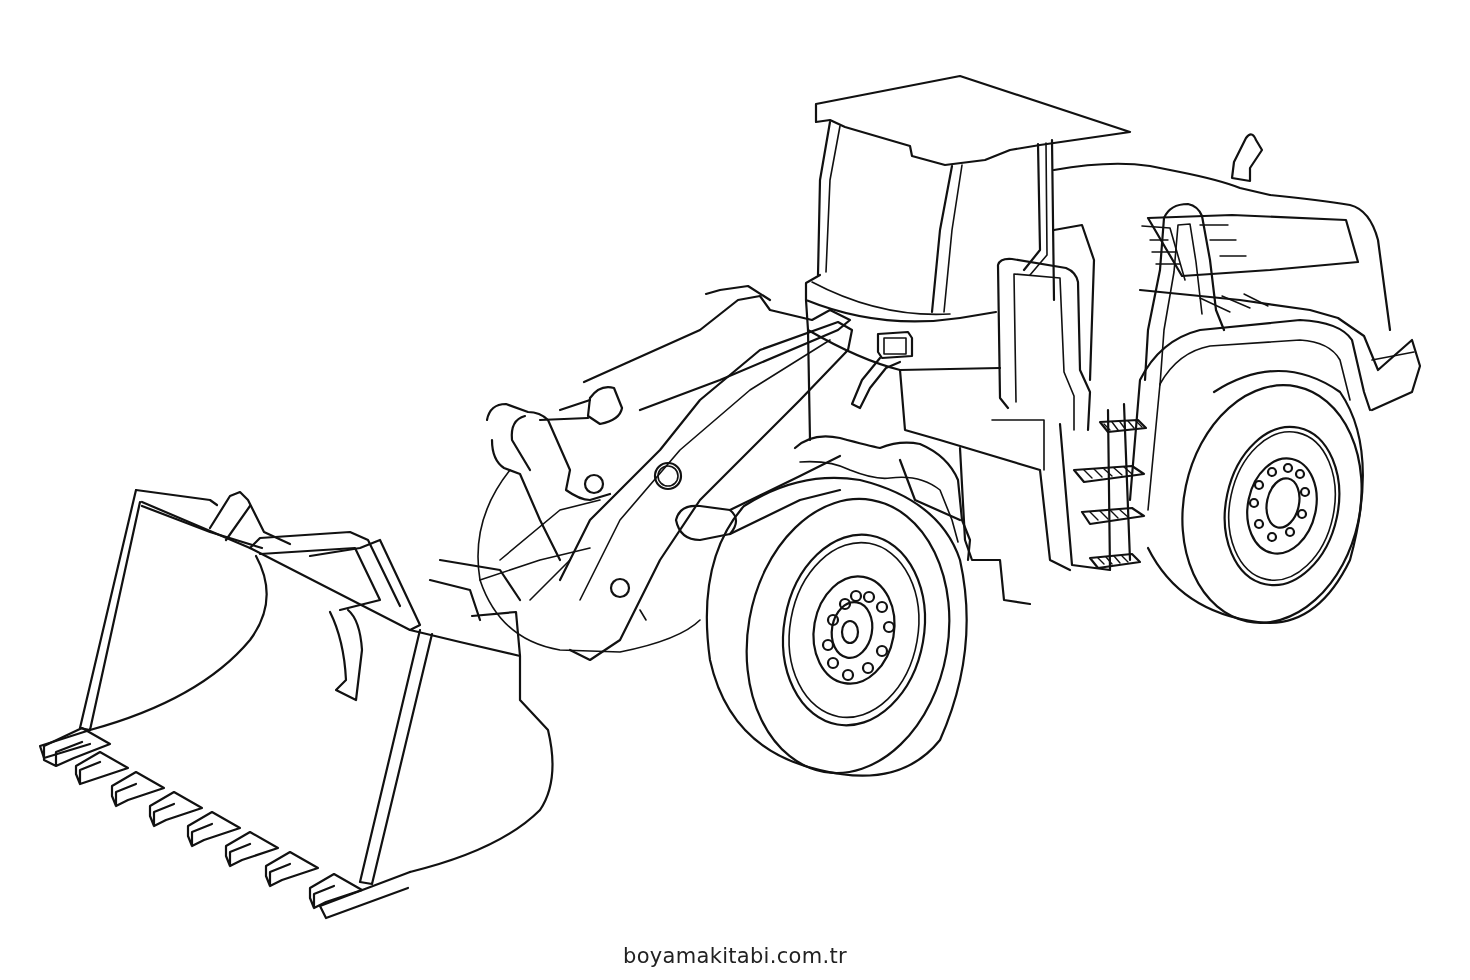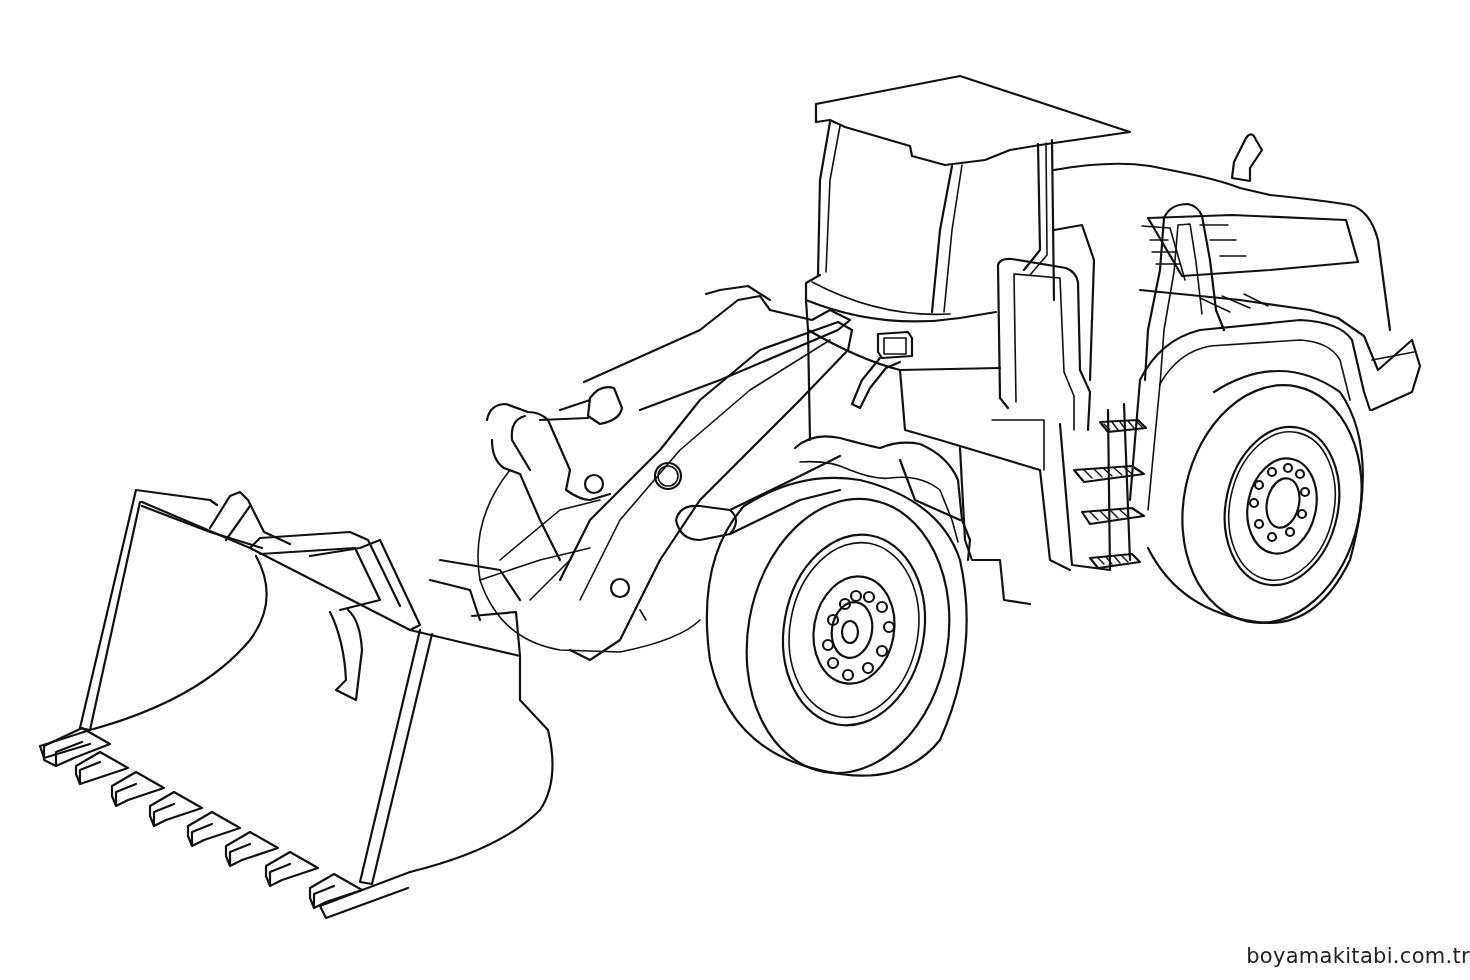--- a/index.html
+++ b/index.html
@@ -1,21 +1,21 @@
 <!DOCTYPE html>
 <html><head>
 <meta charset="utf-8">
 <style>
   html, body { margin:0; padding:0; background:#ffffff; }
   body { width:1470px; height:980px; position:relative; overflow:hidden; font-family:"DejaVu Sans", sans-serif; }
   #art { position:absolute; left:0; top:0; width:1470px; height:980px; }
   #art * { fill:none; stroke:#111; stroke-width:2.2; stroke-linejoin:round; stroke-linecap:round; }
   #art .thin { stroke-width:1.6; }
   #art .hatch { stroke-width:1.4; }
-  .watermark { position:absolute; left:0; width:1470px; top:944px; text-align:right; font-size:21px; color:#222; letter-spacing:0.3px; }
+  .watermark { position:absolute; left:0; width:1470px; top:944px; text-align:center; font-size:21px; color:#222; letter-spacing:0.3px; }
 </style>
 </head>
 <body>
 
 <svg id="art" viewBox="0 0 1470 980" xmlns="http://www.w3.org/2000/svg">
 
   <g>
 
     <path d="M816 104 L960 76 L1130 132 L1040 145 L1010 150 L985 160 L945 165 L912 156 L910 146 L845 127 L830 120 L816 122 Z"></path>
 

